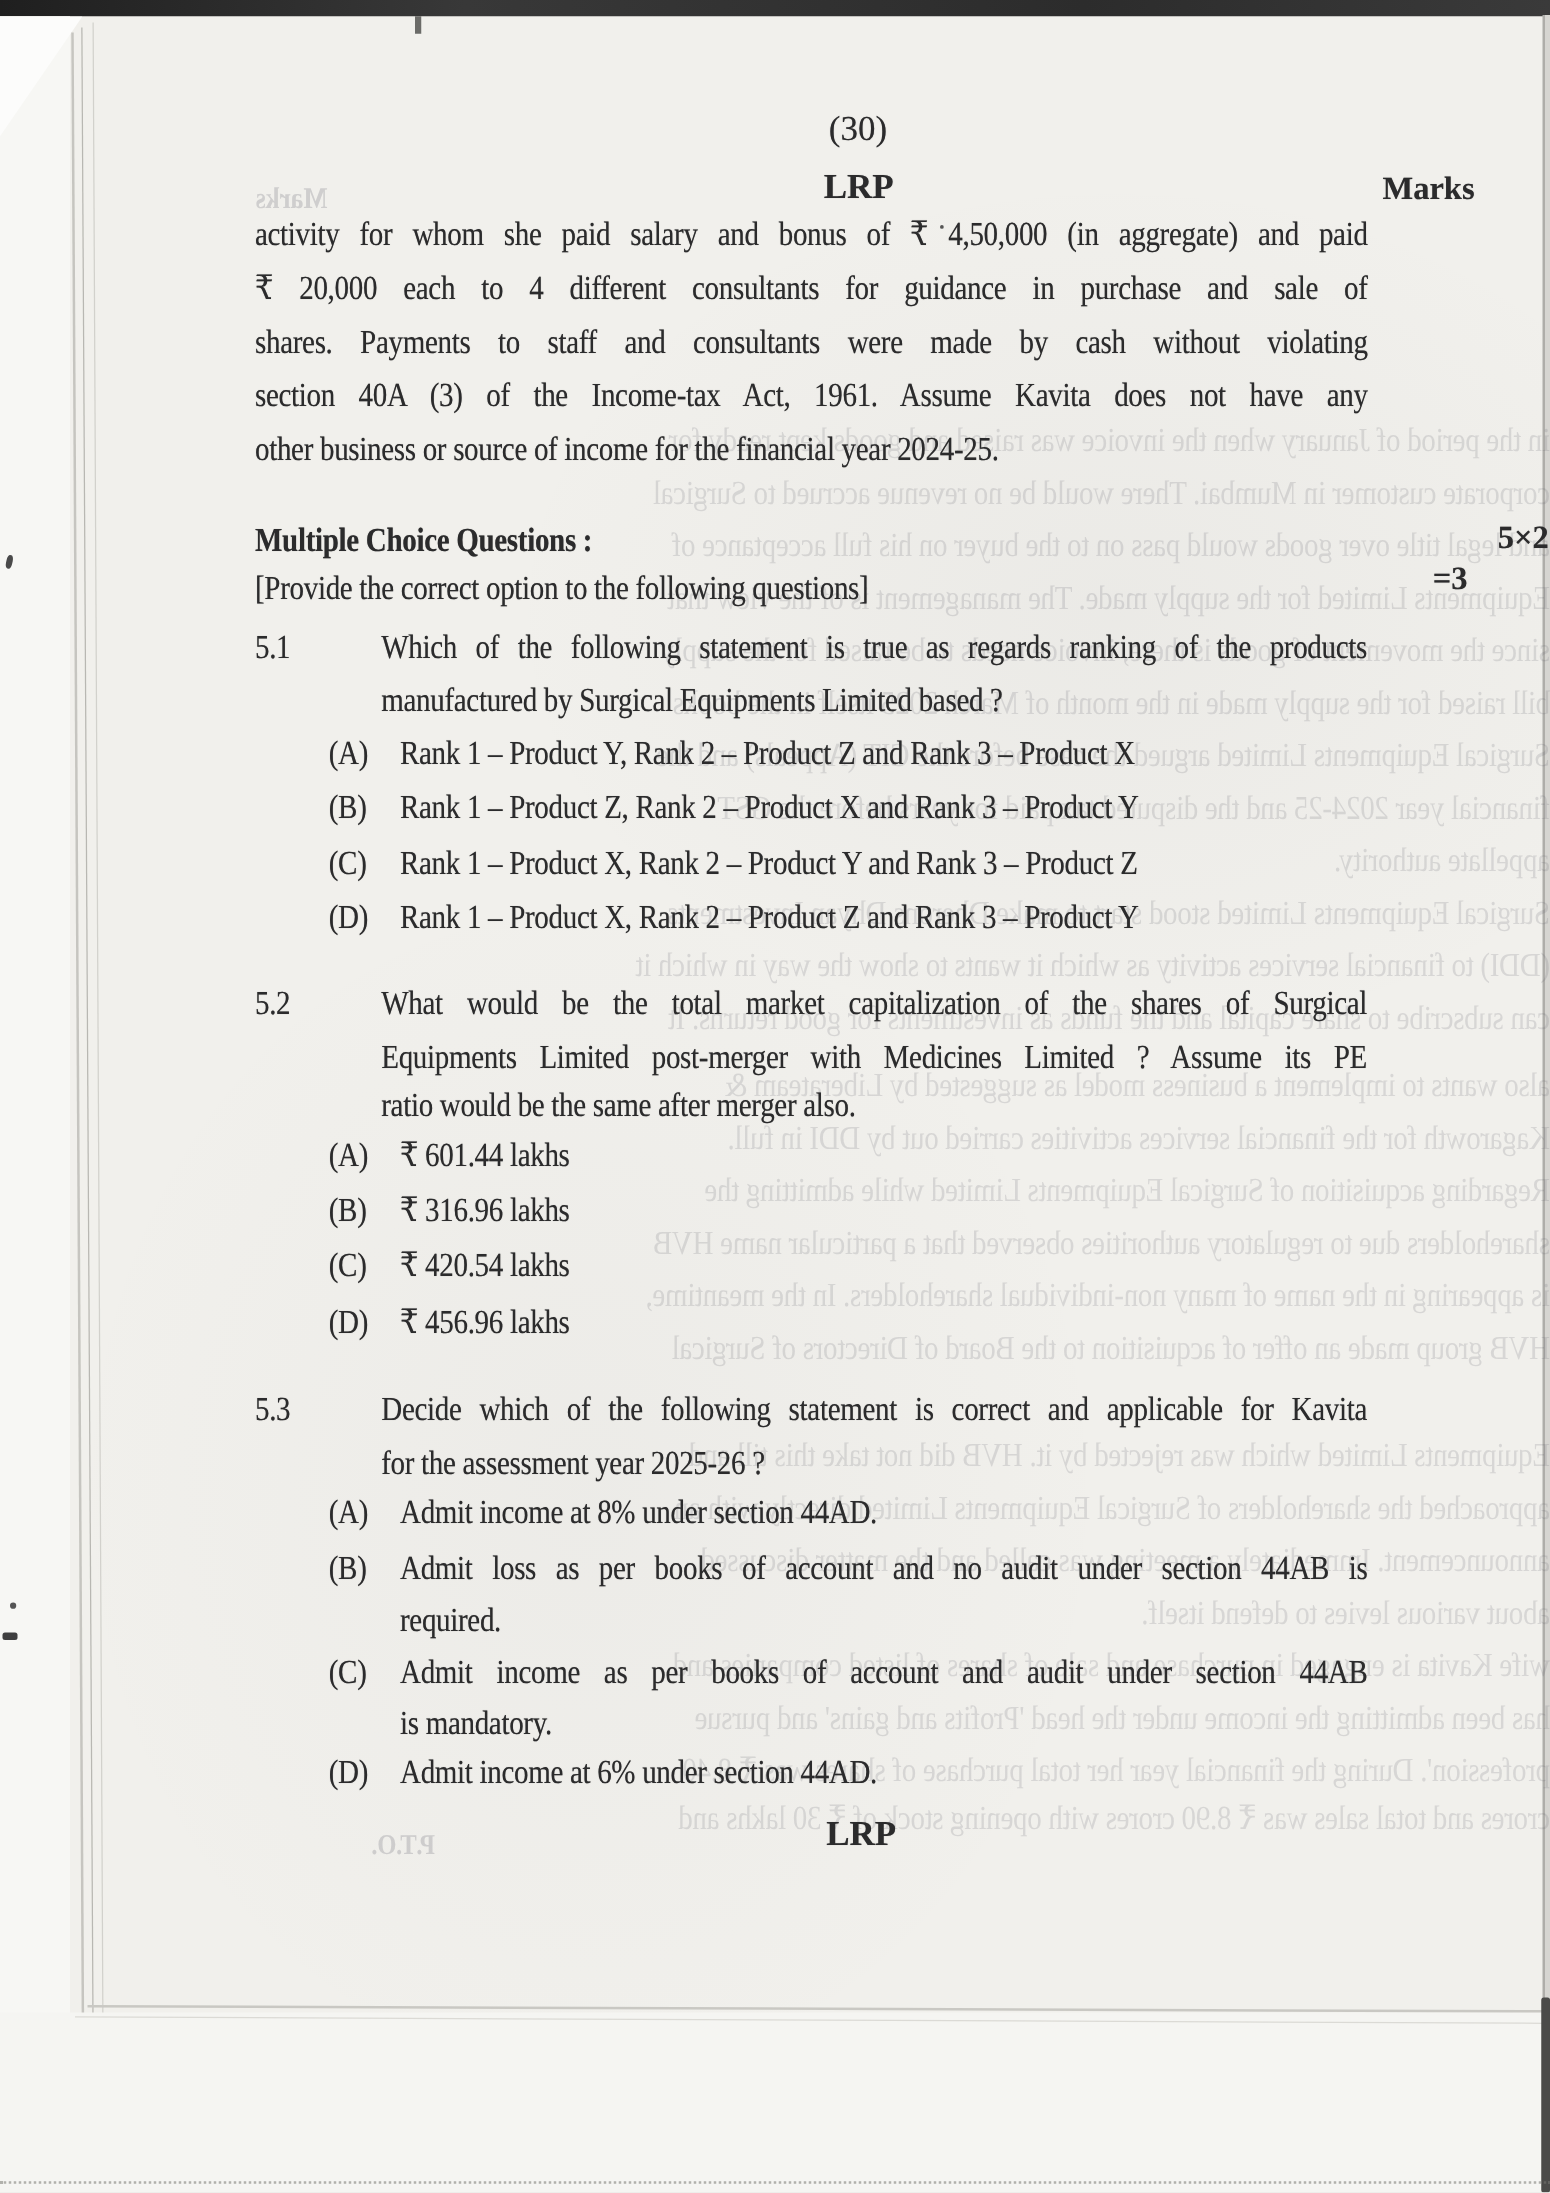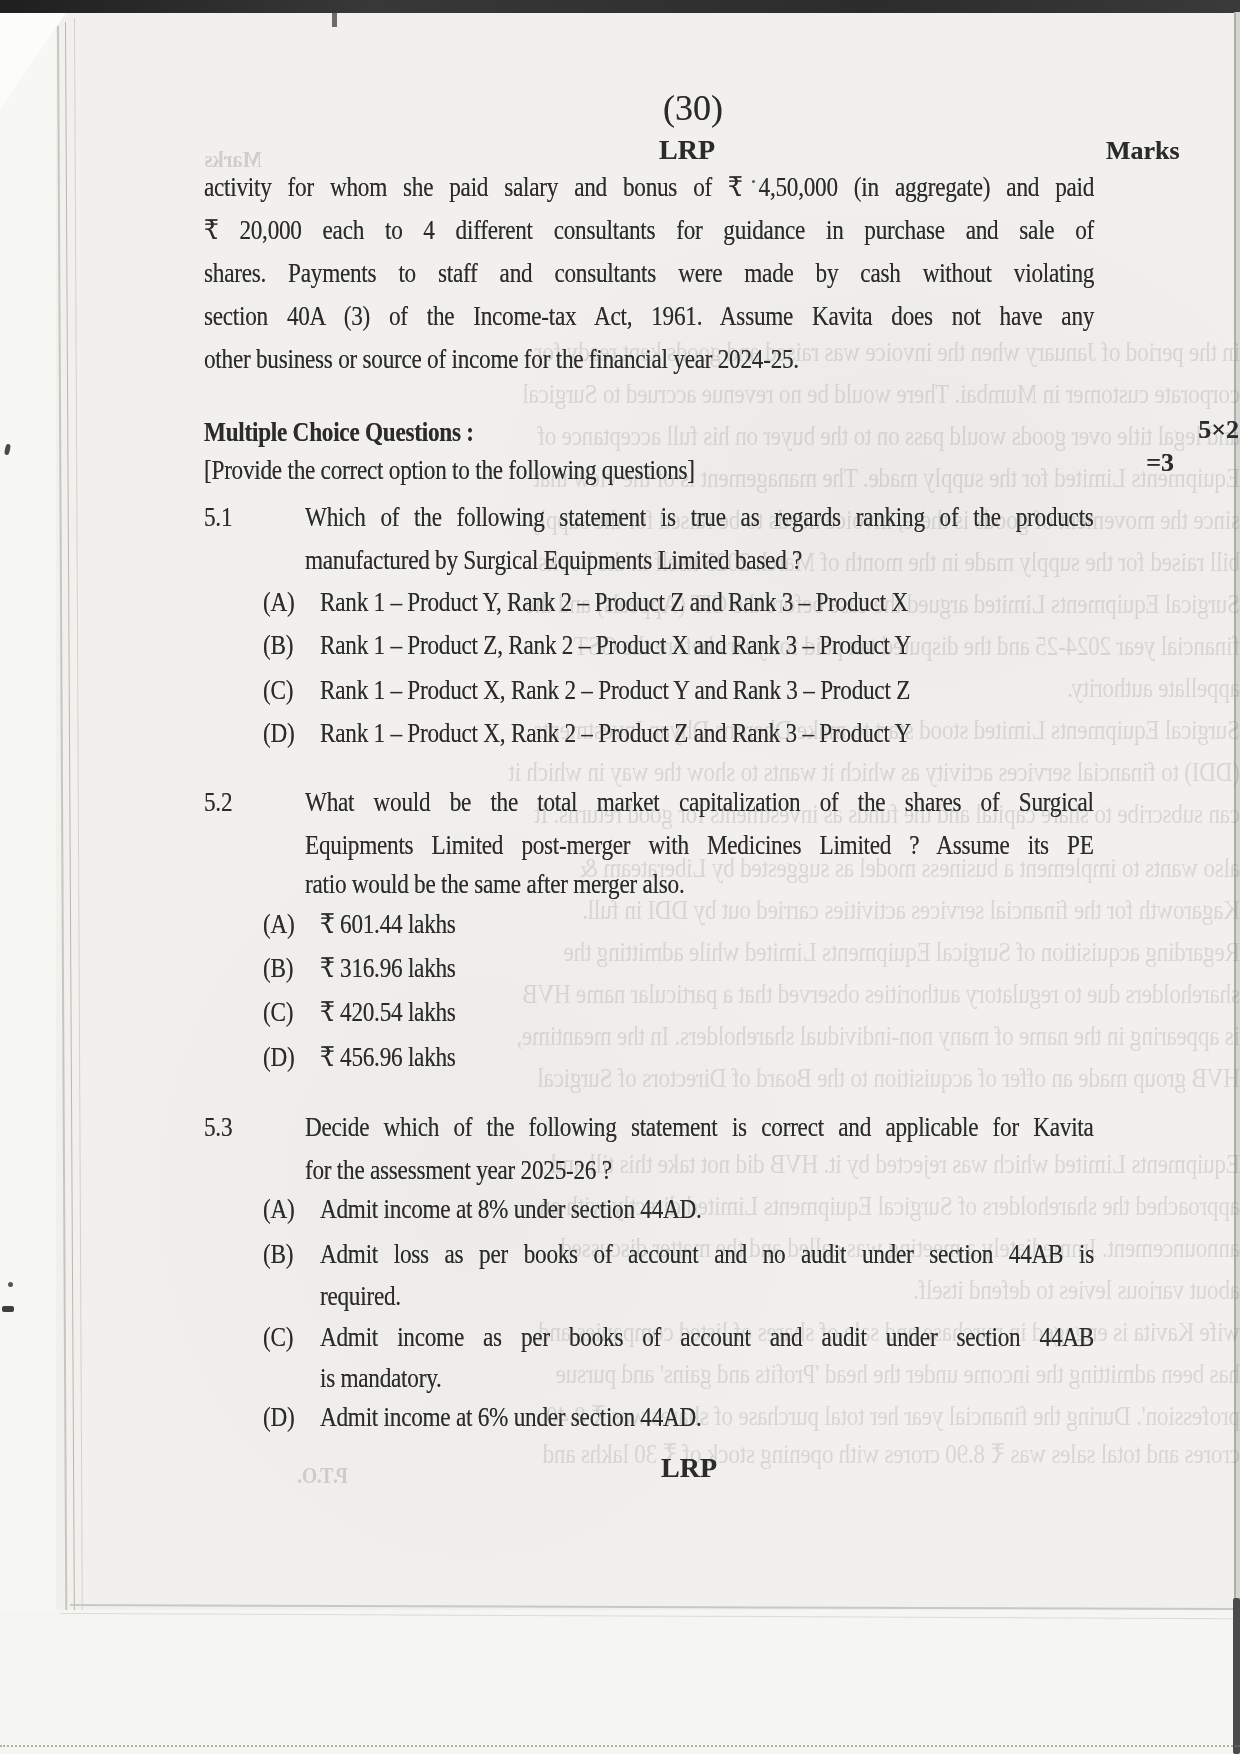--- a/index.html
+++ b/index.html
@@ -79,21 +79,21 @@
       <div class="bleed" style="top: 1190px;">approached the shareholders of Surgical Equipments Limited directly with an</div>
       <div class="bleed" style="top: 1232px;">announcement. Immediately a meeting was called and the matter discussed</div>
       <div class="bleed" style="top: 1274px;">about various levies to defend itself.</div>
       <div class="bleed" style="top: 1316px;">wife Kavita is engaged in purchase and sale of shares of listed companies and</div>
       <div class="bleed" style="top: 1358px;">has been admitting the income under the head 'Profits and gains' and pursue</div>
       <div class="bleed" style="top: 1400px;">profession'. During the financial year her total purchase of shares was ₹ 8.40</div>
       <div class="bleed" style="top: 1438px;">crores and total sales was ₹ 8.90 crores with opening stock of ₹ 30 lakhs and</div>
     </div>
   <div class="bleed small" style="left:348px;top:1462px;font-size:23px;">P.T.O.</div>
 
-  <div class="plain" style="left:663px;top:88px;font-size:36px;">(30)</div>
+  <div class="plain" style="left:663px;top:88px;font-size:28px;">(30)</div>
   <div class="plain b" style="left:659px;top:134px;font-size:28px;">LRP</div>
   <div class="plain b" style="left:1106px;top:136px;font-size:26px;">Marks</div>
 
   <div class="plain b" style="left:1165px;top:415px;width:74px;text-align:right;font-size:26px;">5×2</div>
   <div class="plain b" style="left:1100px;top:448px;width:74px;text-align:right;font-size:26px;">=3</div>
 
   <div id="doc-host">
       <div class="txt just" style="left: 204px; top: 171px; width: 1035px;">activity for whom she paid salary and bonus of ₹ 4,50,000 (in aggregate) and paid</div>
       <div class="txt just" style="left: 204px; top: 214px; width: 1035px;">₹ 20,000 each to 4 different consultants for guidance in purchase and sale of</div>
       <div class="txt just" style="left: 204px; top: 257px; width: 1035px;">shares.  Payments to staff and consultants were made by cash without violating</div>

